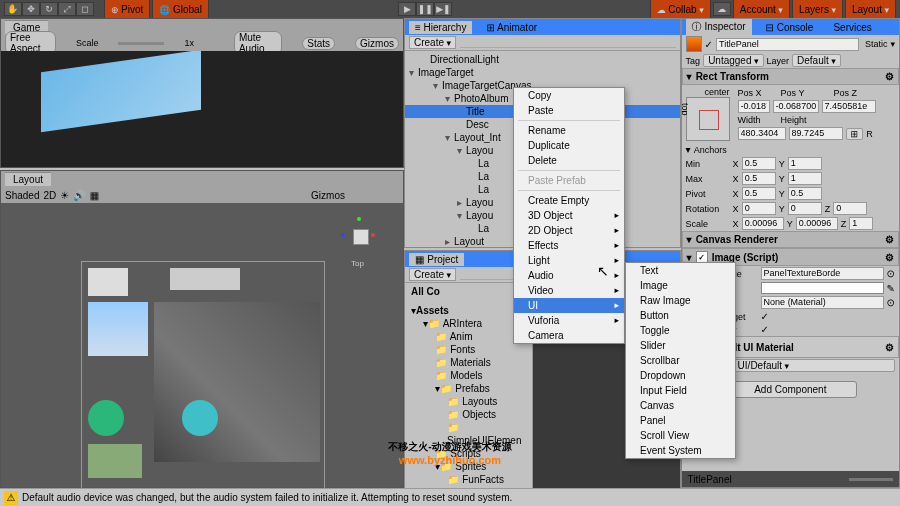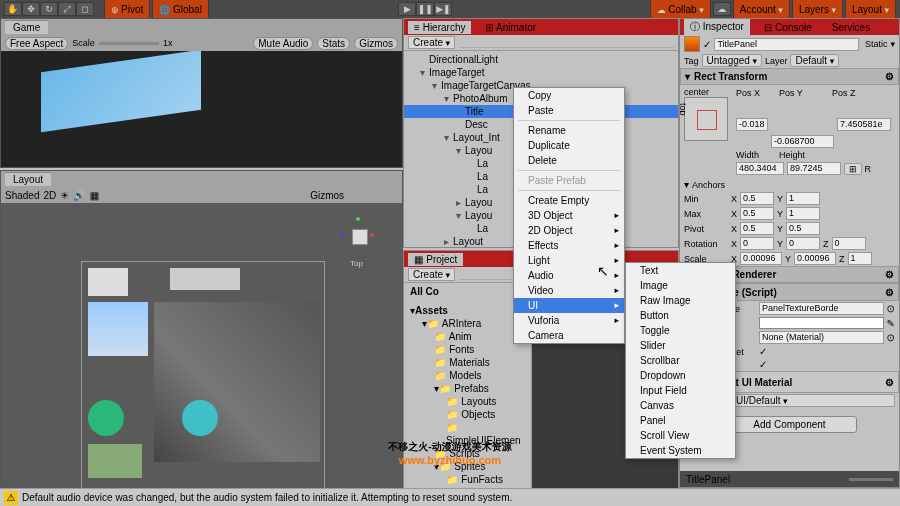--- a/index.html
+++ b/index.html
@@ -7,38 +7,38 @@
 .topbar{height:18px;background:#4a4a4a;display:flex;align-items:center;padding:0 4px;gap:2px}
 .topbar .tbtn{background:#5a5a5a;border:1px solid #3a3a3a;width:18px;height:14px;display:inline-flex;align-items:center;justify-content:center;color:#ccc;font-size:9px}
 .topbar .tgrp{display:flex;gap:0;margin-right:8px}
 .topbar .tlbl{background:#c2410c;border:1px solid #3a3a3a;padding:9px 6px;color:#ccc;font-size:9px}
 .topbar .spacer{flex:1}
 .main{display:flex;height:470px}
 .left{width:406px;display:flex;flex-direction:column}
 .game-panel{height:150px;background:#393939;border:1px solid #555;display:flex;flex-direction:column}
 .tab-hdr{height:16px;background:#a3a3a3;display:flex;align-items:center;padding:0 4px;gap:8px}
 .tab-hdr .tab{background:#c2c2c2;padding:1px 8px;border-top:1px solid #888;font-size:10px}
-.game-tb{height:16px;background:#a3a3a3;display:flex;align-items:center;gap:4px;padding:0 4px;font-size:9px}
+.game-tb{height:16px;background:#a3a3a3;display:flex;align-items:center;gap:20px;padding:0 4px;font-size:9px}
 .game-tb .pill{background:#c8c8c8;border:1px solid #888;padding:0 4px;border-radius:7px}
 .game-view{flex:1;background:#222;position:relative;overflow:hidden}
 .game-view .sky{position:absolute;top:10px;left:40px;width:160px;height:60px;background:linear-gradient(135deg,#6bb8e8,#a0d0f0);transform:skewY(-8deg)}
 .scene-panel{flex:1;background:#5a5a5a;border:1px solid #555;display:flex;flex-direction:column;margin-top:2px}
 .scene-tb{height:16px;background:#a3a3a3;display:flex;align-items:center;gap:4px;padding:0 4px;font-size:9px}
 .scene-view{flex:1;background:#5a5a5a;position:relative}
 .gizmo{position:absolute;top:12px;right:20px;width:44px;height:44px}
 .gizmo .cube{position:absolute;top:14px;left:14px;width:16px;height:16px;background:#ddd;border:1px solid #888}
 .gizmo .ax{position:absolute;width:4px;height:4px;border-radius:2px}
 .gizmo .r{background:#d44;top:18px;left:32px}
 .gizmo .g{background:#4d4;top:2px;left:18px}
 .gizmo .b{background:#44d;top:18px;left:2px}
 .canvas-rect{position:absolute;top:58px;left:80px;width:244px;height:230px;border:1px solid #999}
 .canvas-rect .photo{position:absolute;background:#888}
 .mid{width:278px;display:flex;flex-direction:column}
 .hierarchy{height:230px;background:#c2c2c2;border:1px solid #888;display:flex;flex-direction:column}
-.panel-tabs{height:16px;background:#b91c1c;display:flex;align-items:center;padding:0 4px;gap:8px;font-size:10px}
+.panel-tabs{height:16px;background:#3b82f6;display:flex;align-items:center;padding:0 4px;gap:8px;font-size:10px}
 .panel-tabs .ptab{padding:1px 6px}
 .panel-tabs .ptab.active{background:#c2c2c2}
 .hier-tb{height:16px;background:#c2c2c2;border-bottom:1px solid #999;display:flex;align-items:center;padding:0 4px;gap:4px}
 .hier-tb .drop{background:#d8d8d8;border:1px solid #999;padding:0 4px;font-size:9px}
 .hier-tb .srch{flex:1;background:transparent;border:none;border-bottom:1px solid #aaa;font-size:9px}
 .tree{flex:1;overflow:hidden;font-size:10px;line-height:13px;padding:2px 0}
 .tree .row{padding-left:10px;white-space:nowrap;color:#222}
 .tree .row.sel{background:#3e7de0;color:#fff}
 .tree .arrow{display:inline-block;width:9px;color:#555}
 .project{flex:1;background:#c2c2c2;border:1px solid #888;display:flex;flex-direction:column;margin-top:2px}
@@ -157,21 +157,21 @@
       <div class="panel-tabs">
         <span class="ptab active">≡ <span>Hierarchy</span></span>
         <span class="ptab">⊞ <span>Animator</span></span>
       </div>
       <div class="hier-tb">
         <span class="drop"><span>Create</span> ▾</span>
         <input class="srch" style="">
       </div>
       <div class="tree">
         <div class="row" style="padding-left:16px"><span class="arrow"></span><span>DirectionalLight</span></div>
-        <div class="row" style="padding-left:16px"><span class="arrow">▾</span><span>ImageTarget</span></div>
+        <div class="row" style="padding-left:4px"><span class="arrow">▾</span><span>ImageTarget</span></div>
         <div class="row" style="padding-left:28px"><span class="arrow">▾</span><span>ImageTargetCanvas</span></div>
         <div class="row" style="padding-left:40px"><span class="arrow">▾</span><span>PhotoAlbum</span></div>
         <div class="row sel" style="padding-left:52px"><span class="arrow"></span><span>Title</span></div>
         <div class="row" style="padding-left:52px"><span class="arrow"></span><span>Desc</span></div>
         <div class="row" style="padding-left:40px"><span class="arrow">▾</span><span>Layout_Int</span></div>
         <div class="row" style="padding-left:52px"><span class="arrow">▾</span><span>Layou</span></div>
         <div class="row" style="padding-left:64px"><span class="arrow"></span><span>La</span></div>
         <div class="row" style="padding-left:64px"><span class="arrow"></span><span>La</span></div>
         <div class="row" style="padding-left:64px"><span class="arrow"></span><span>La</span></div>
         <div class="row" style="padding-left:52px"><span class="arrow">▸</span><span>Layou</span></div>
@@ -240,33 +240,33 @@
       </div>
 
       <div class="insp-hdr">
           <span class="arrow">▾</span>
           <span>Rect Transform</span>
           <span style="flex:1"></span>
           <span>⚙</span>
         </div>
       <div class="rect-trans" style="display:flex;gap:4px">
         <div>
-          <div class="lbl" style="text-align:left">center</div>
+          <div class="lbl" style="text-align:right">center</div>
           <div class="rect-icon"></div>
           <div class="lbl" style="writing-mode:vertical-lr;position:absolute;left:-2px;top:18px">top</div>
         </div>
         <div style="flex:1">
           <div class="insp-row">
               <span class="lbl" style="width:40px">Pos X</span>
               <span class="lbl" style="width:50px">Pos Y</span>
               <span class="lbl">Pos Z</span>
             </div>
           <div class="insp-row">
               <input class="fld" style="width: 32px;" value="-0.0187">
-              <input class="fld" style="width: 63px; margin-top: 35px;" value="-0.068700">
+              <input class="fld" style="width: 46px;" value="-0.068700">
               <input class="fld" style="width: 54px;" value="7.450581e">
             </div>
           <div class="insp-row">
               <span class="lbl" style="width:40px">Width</span>
               <span class="lbl">Height</span>
             </div>
           <div class="insp-row">
               <input class="fld" style="width: 48px;" value="480.3404">
               <input class="fld" style="width: 54px;" value="89.7245">
               <span class="drop-sm">⊞</span>

